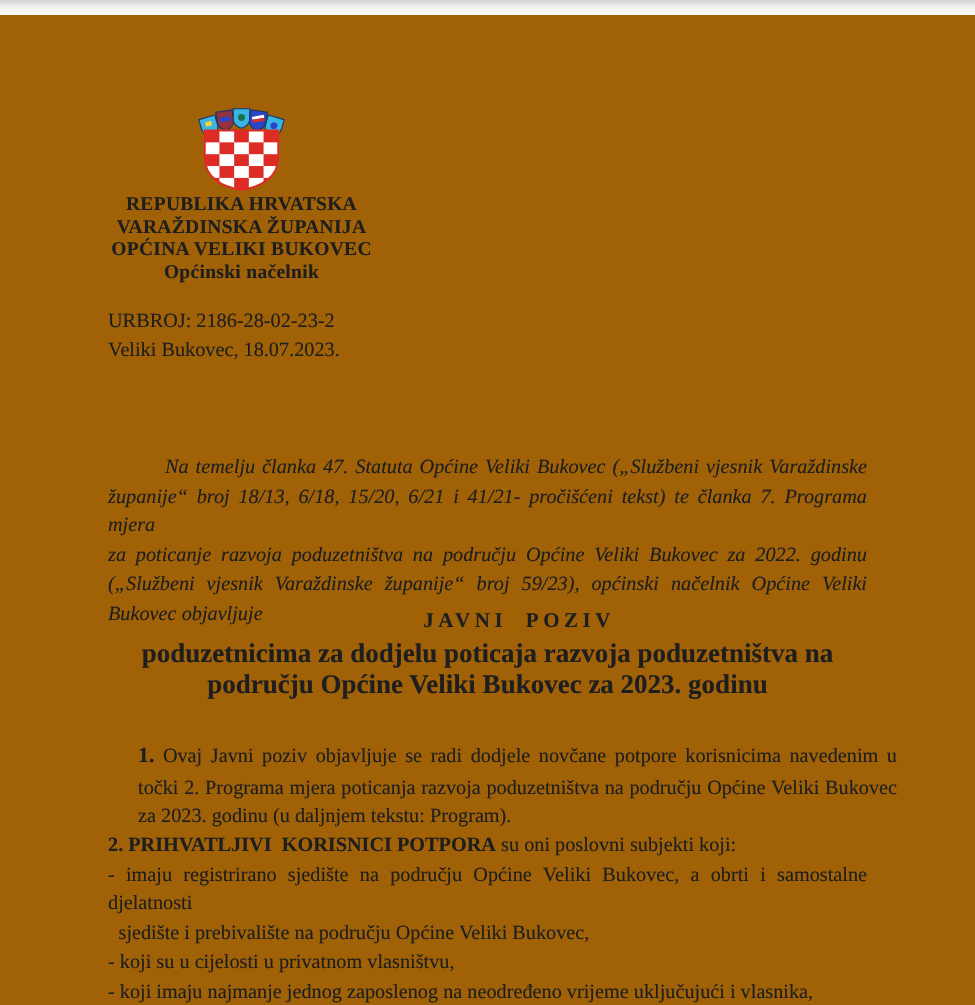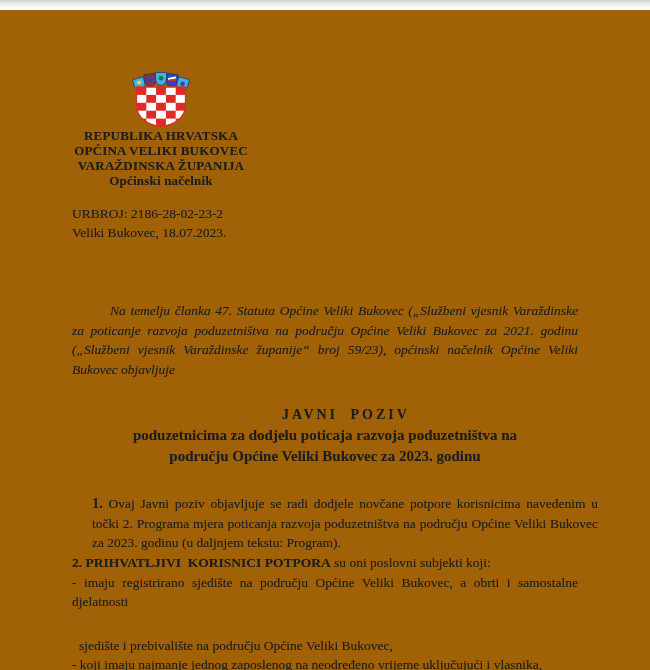--- a/index.html
+++ b/index.html
@@ -33,26 +33,26 @@
   .meta{position:absolute;top:205px;left:72px;font-size:13.5px;line-height:18.5px;}
   
   .block{position:absolute;left:72px;width:506px;font-size:13.5px;line-height:19.5px;}
   .line{display:block;}
   .jall{text-align:justify;text-align-last:justify;}
   .pre{white-space:pre-wrap;}
   .intro{top:301px;font-style:italic;}
   .intro .line:first-child{text-indent:38px;}
   .titleblock{position:absolute;top:404px;left:0;width:650px;text-align:center;font-weight:bold;}
   .title-main{font-size:14px;line-height:21px;letter-spacing:3px;word-spacing:6px;padding-left:42px;}
-  .title-sub{font-size:15px;line-height:21px;}
+  .title-sub{font-size:18px;line-height:21px;}
   .sec1{top:494px;margin-left:20px;}
   .sec1 .lead{font-size:14.5px;font-weight:bold;}
   .sec2{top:553px;}
   .sec2 .head b{font-weight:bold;}
-  .sec2 .indent{padding-left:7px;margin-top:24px;}
+  .sec2 .indent{padding-left:7px;}
 </style>
 </head>
 <body>
 
 <div class="page">
 
   <div class="scan-top"></div>
 
   <header class="letterhead">
     <div class="emblem">
@@ -102,50 +102,52 @@
             <rect x="14.3" y="40.7" width="9.8" height="7.9" fill="var(--coat-red)"></rect>
             <rect x="33.9" y="40.7" width="9.8" height="7.9" fill="var(--coat-red)"></rect>
             <rect x="4.5" y="48.6" width="9.8" height="7.9" fill="var(--coat-red)"></rect>
             <rect x="24.1" y="48.6" width="9.8" height="7.9" fill="var(--coat-red)"></rect>
             <rect x="43.7" y="48.6" width="9.8" height="7.9" fill="var(--coat-red)"></rect>
           </g>
         </g>
       </svg>
     </div>
     <div class="lh">REPUBLIKA HRVATSKA</div>
+    <div class="lh">VARAŽDINSKA ŽUPANIJA</div>
     <div class="lh">OPĆINA VELIKI BUKOVEC</div>
-    <div class="lh">VARAŽDINSKA ŽUPANIJA</div>
     <div class="lh office">Općinski načelnik</div>
   </header>
 
   <section class="meta">
     <div class="line">URBROJ: 2186-28-02-23-2</div>
     <div class="line">Veliki Bukovec, 18.07.2023.</div>
   </section>
 
   <section class="block intro">
     <span class="line jall">Na temelju članka 47. Statuta Općine Veliki Bukovec („Službeni vjesnik Varaždinske</span>
-    <span class="line jall">za poticanje razvoja poduzetništva na području Općine Veliki Bukovec za 2021. godinu</span>
+    <span class="line jall">županije“ broj 18/13, 6/18, 15/20, 6/21 i 41/21- pročišćeni tekst) te članka 7. Programa mjera</span>
+    <span class="line jall">za poticanje razvoja poduzetništva na području Općine Veliki Bukovec za 2022. godinu</span>
     <span class="line jall">(„Službeni vjesnik Varaždinske županije“ broj 59/23), općinski načelnik Općine Veliki</span>
     <span class="line">Bukovec objavljuje</span>
   </section>
 
   <section class="titleblock">
     <div class="title-main">JAVNI POZIV</div>
     <div class="title-sub">poduzetnicima za dodjelu poticaja razvoja poduzetništva na</div>
     <div class="title-sub">području Općine Veliki Bukovec za 2023. godinu</div>
   </section>
 
   <section class="block sec1">
     <span class="line jall"><b class="lead">1.</b><span> Ovaj Javni poziv objavljuje se radi dodjele novčane potpore korisnicima navedenim u</span></span>
     <span class="line jall">točki 2. Programa mjera poticanja razvoja poduzetništva na području Općine Veliki Bukovec</span>
     <span class="line">za 2023. godinu (u daljnjem tekstu: Program).</span>
   </section>
 
   <section class="block sec2">
     <span class="line head pre"><b>2. PRIHVATLJIVI  KORISNICI POTPORA</b><span> su oni poslovni subjekti koji:</span></span>
     <span class="line jall">- imaju registrirano sjedište na području Općine Veliki Bukovec, a obrti i samostalne djelatnosti</span>
     <span class="line indent">sjedište i prebivalište na području Općine Veliki Bukovec,</span>
+    <span class="line">- koji su u cijelosti u privatnom vlasništvu,</span>
     <span class="line">- koji imaju najmanje jednog zaposlenog na neodređeno vrijeme uključujući i vlasnika,</span>
 
   </section>
 
 </div>
 
 </body></html>

